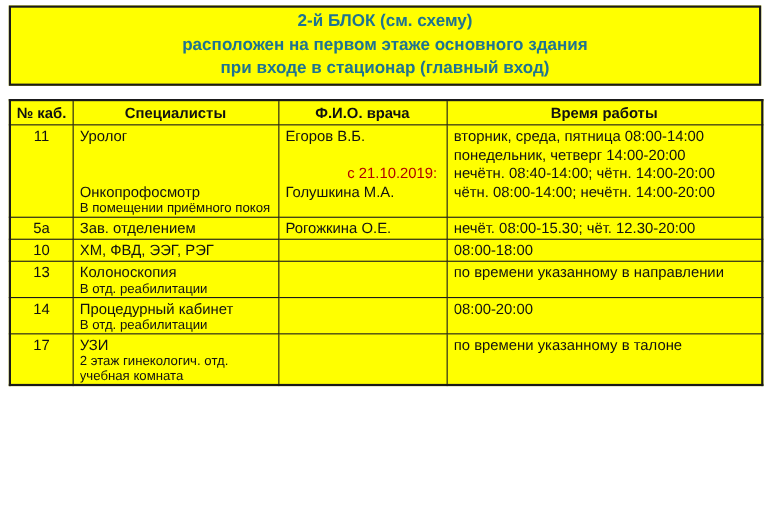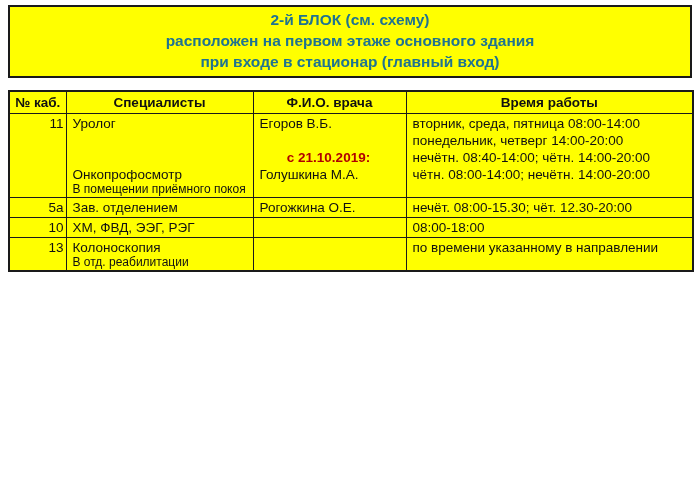--- a/index.html
+++ b/index.html
@@ -45,27 +45,27 @@
     padding: 1px 6px;
     font-size: 13.5px;
     line-height: 17px;
   }
   th {
     font-weight: bold;
     text-align: center;
     padding: 2px 2px;
     white-space: nowrap;
   }
-  td.cab { text-align: right; padding: 1px 2px; }
+  td.cab { text-align: center; padding: 1px 2px; }
   .line { white-space: nowrap; overflow: hidden; }
   .line.small { font-size: 12px; line-height: 13px; }
   .line.date {
-    font-weight: bold;
+    font-weight: normal;
     color: var(--date-text);
-    text-align: center;
+    text-align: right;
     padding-right: 2px;
   }
 </style>
 </head>
 <body>
 
 <div class="page">
 
   <div class="banner">
     <div class="banner-line">2-й БЛОК (см. схему)</div>
@@ -145,16 +145,43 @@
           </td>
           <td class="spec">
             <div class="line">Колоноскопия</div>
             <div class="line small">В отд. реабилитации</div>
           </td>
           <td class="doc"></td>
           <td class="time">
             <div class="line">по времени указанному в направлении</div>
           </td>
         </tr>
+        <tr>
+          <td class="cab">
+            <div class="line">14</div>
+          </td>
+          <td class="spec">
+            <div class="line">Процедурный кабинет</div>
+            <div class="line small">В отд. реабилитации</div>
+          </td>
+          <td class="doc"></td>
+          <td class="time">
+            <div class="line">08:00-20:00</div>
+          </td>
+        </tr>
+        <tr>
+          <td class="cab">
+            <div class="line">17</div>
+          </td>
+          <td class="spec">
+            <div class="line">УЗИ</div>
+            <div class="line small">2 этаж гинекологич. отд.</div>
+            <div class="line small">учебная комната</div>
+          </td>
+          <td class="doc"></td>
+          <td class="time">
+            <div class="line">по времени указанному в талоне</div>
+          </td>
+        </tr>
       </tbody>
   </table>
 
 </div>
 
 </body></html>

